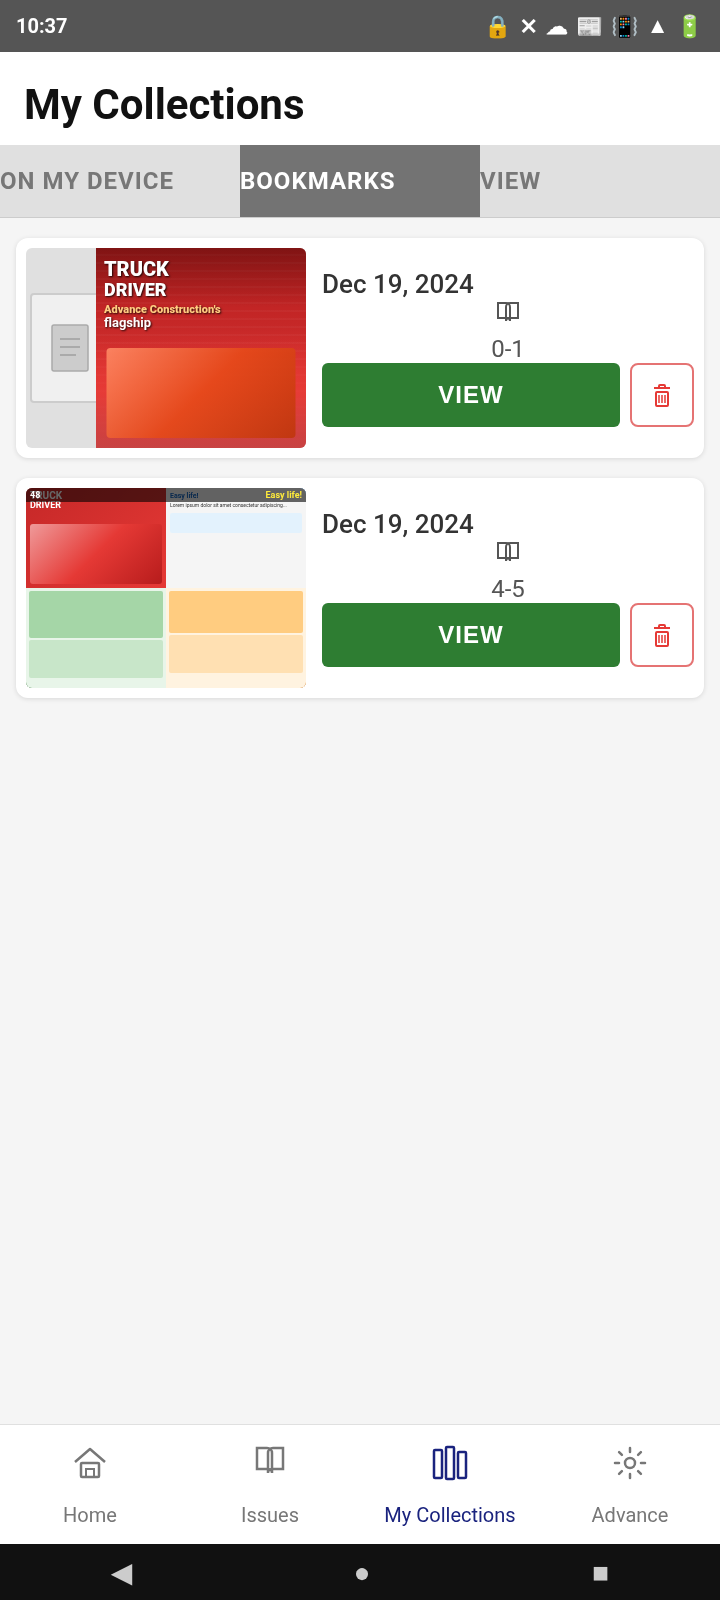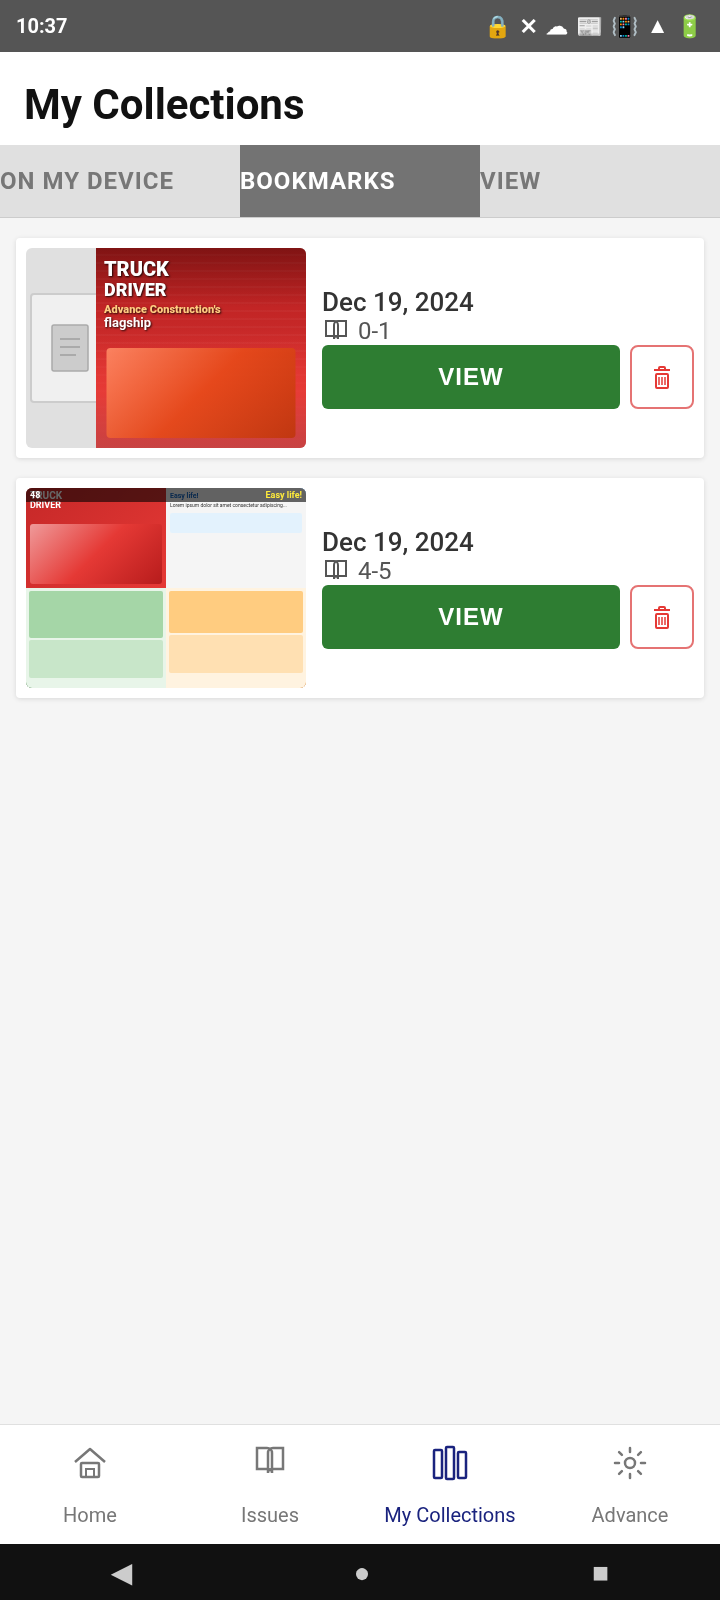--- a/index.html
+++ b/index.html
@@ -64,21 +64,21 @@
       flex: 1;
       padding: 20px 16px;
       display: flex;
       flex-direction: column;
       gap: 20px;
     }
 
     
     .bookmark-card {
       background: #fff;
-      border-radius: 4px;
+      border-radius: 12px;
       box-shadow: 0 1px 5px rgba(0,0,0,0.12);
       display: flex;
       flex-direction: row;
       align-items: center;
       overflow: hidden;
       padding: 10px;
       gap: 16px;
     }
     .bookmark-thumbnail {
       width: 280px;
@@ -176,20 +176,21 @@
       font-size: 26px;
       color: #333;
       font-weight: 500;
     }
     .bookmark-pages {
       font-size: 24px;
       color: #555;
       display: flex;
       align-items: center;
       gap: 8px;
+      flex-direction: column;
     }
     .bookmark-actions {
       display: flex;
       gap: 10px;
       align-items: center;
     }
     .btn-view {
       flex: 1;
       background: #2e7d32;
       color: #fff;

